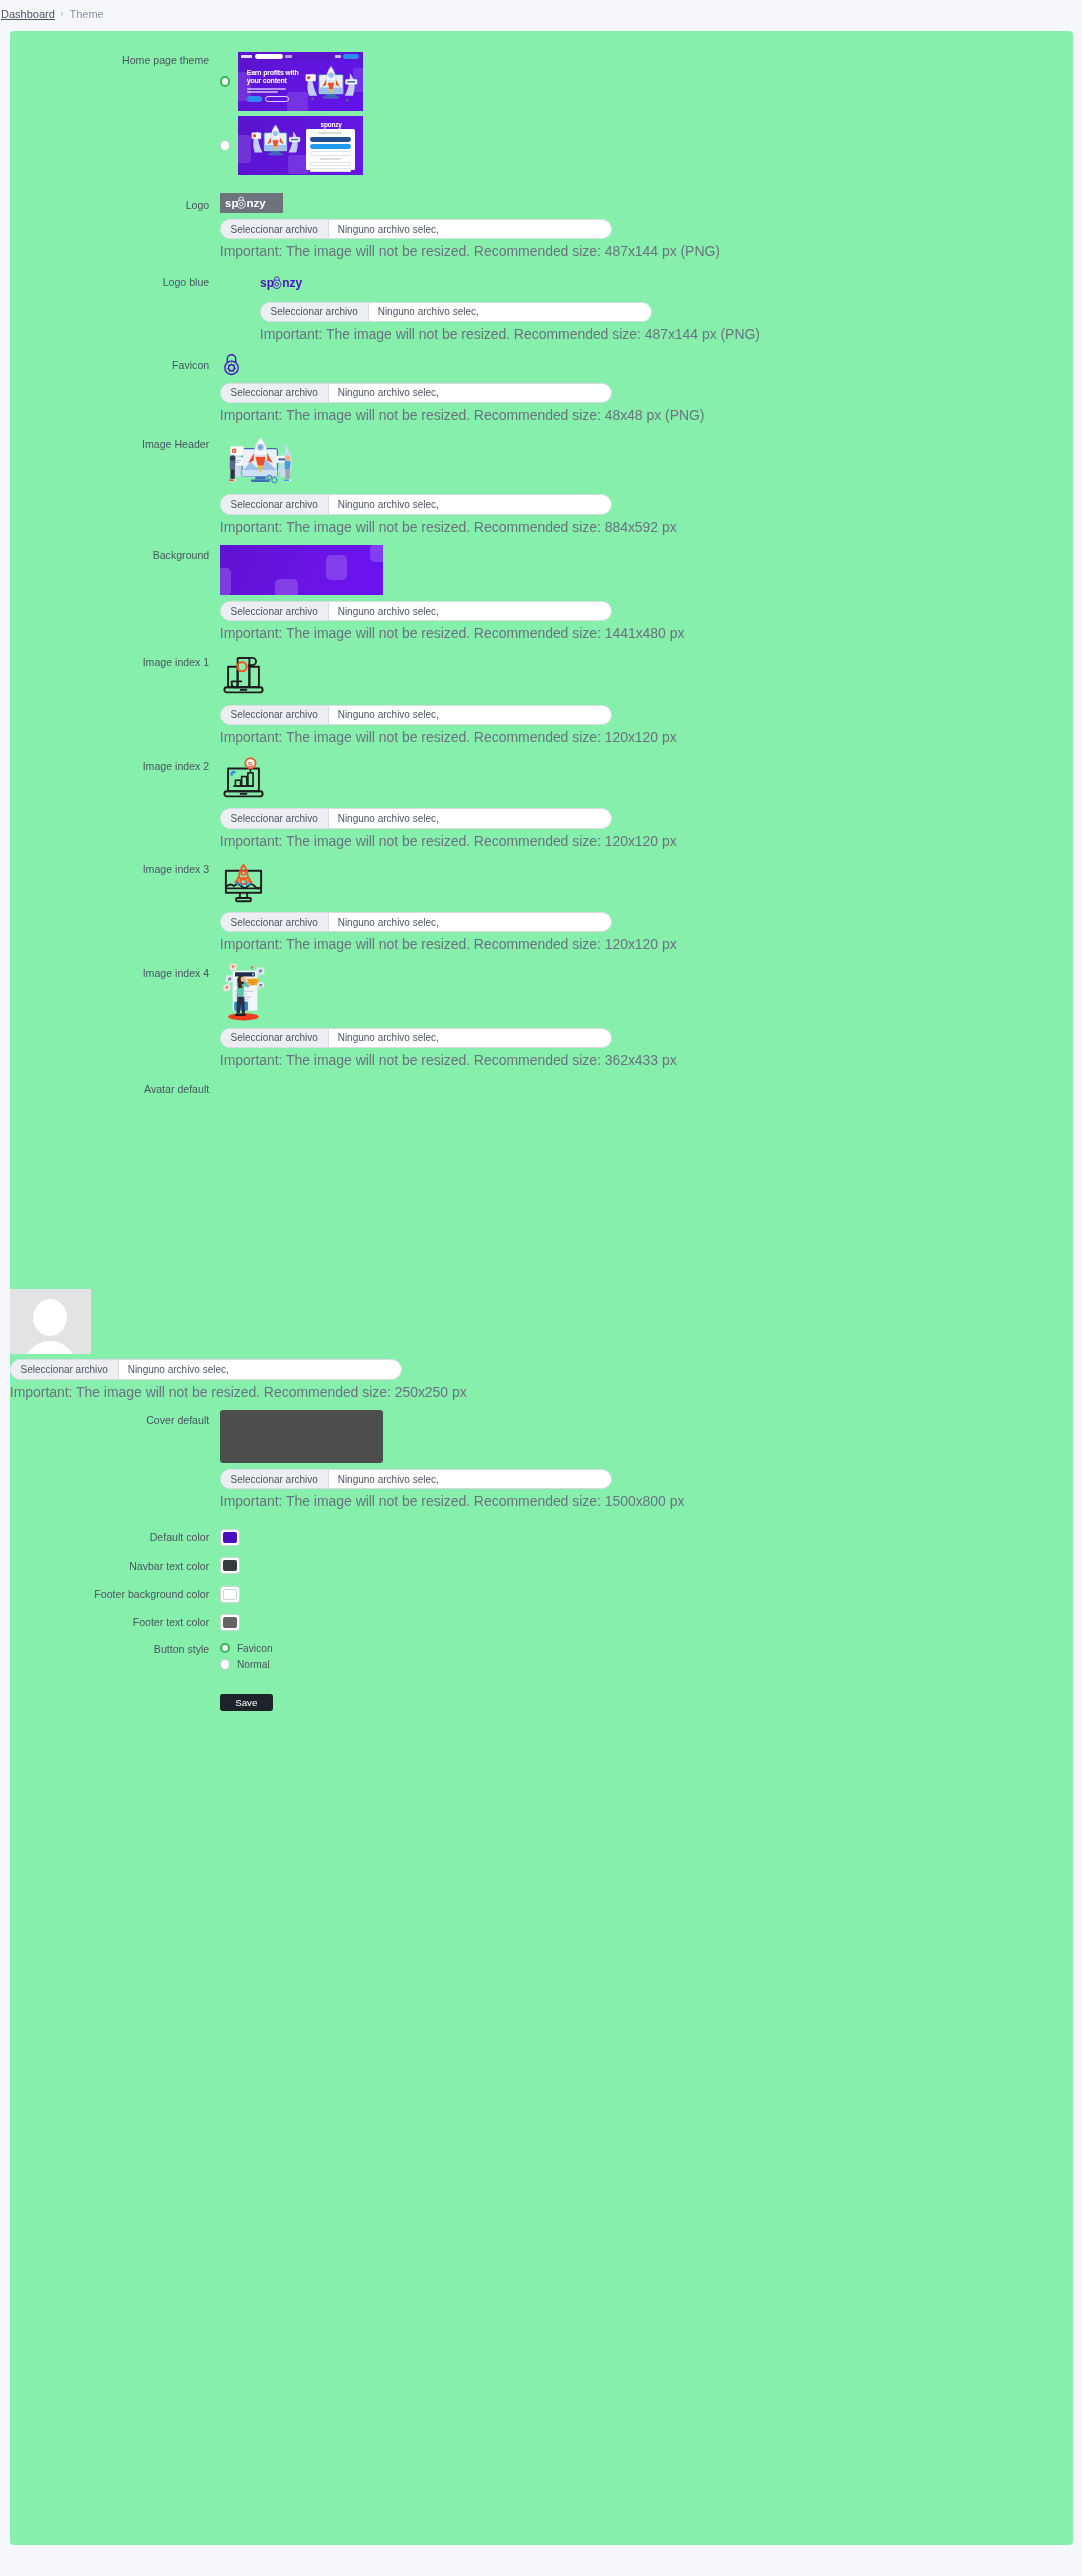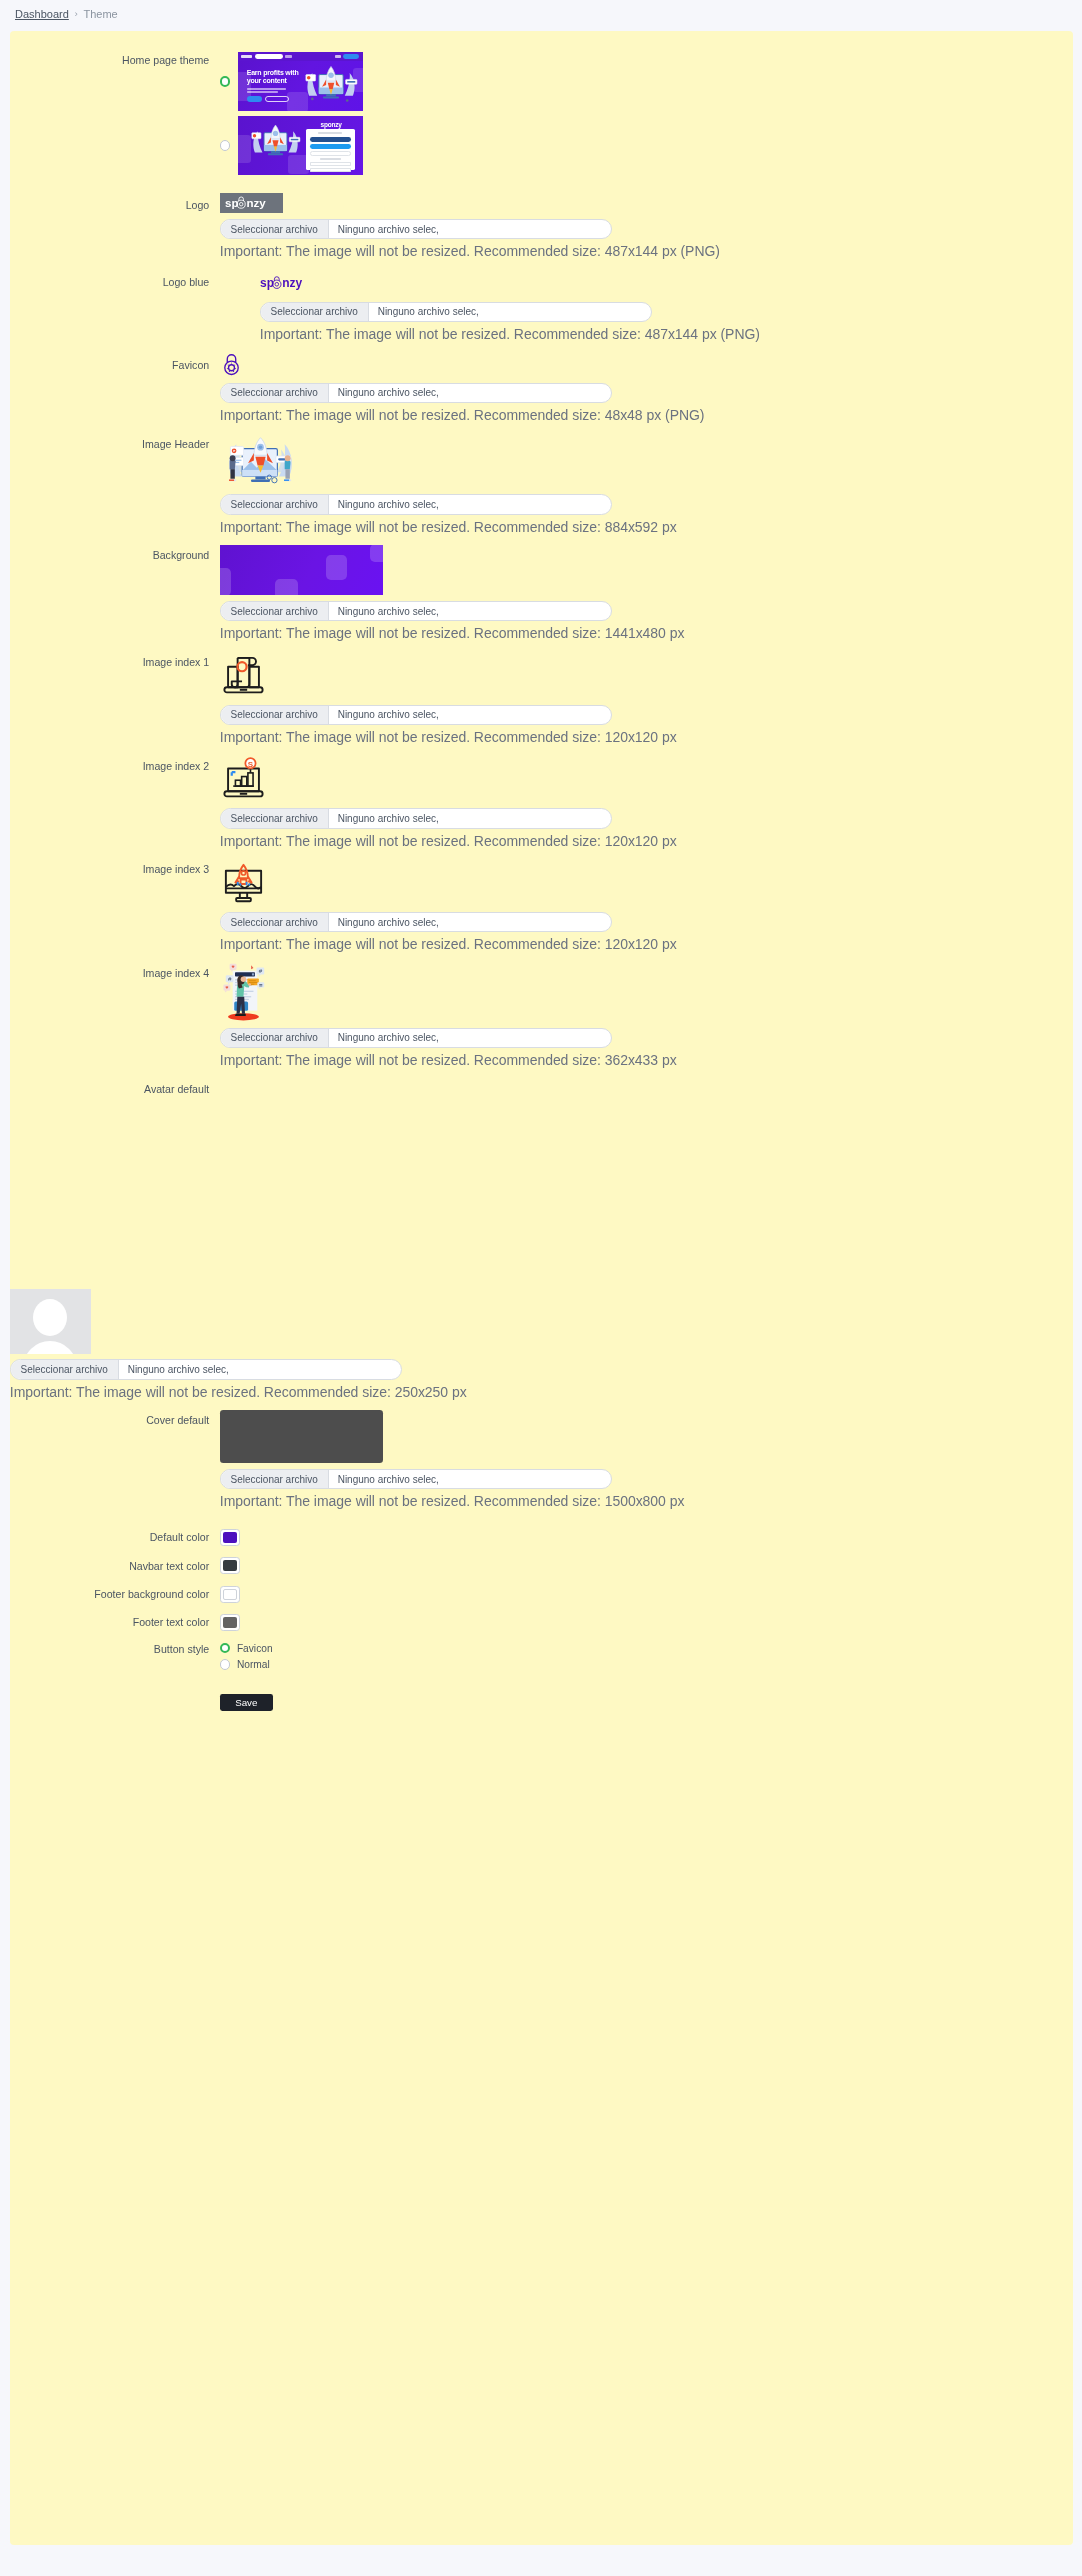--- a/index.html
+++ b/index.html
@@ -10,32 +10,32 @@
     font-family: "Liberation Sans", sans-serif;
     color: #3b4252;
     -webkit-font-smoothing: antialiased;
   }
 
   
   .breadcrumb-bar{
     height:27px;
     display:flex;
     align-items:center;
-    padding-left:15px;
+    padding-left:1px;
     background:#f6f7fb;
     font-size:11px;
   }
   .bc-link{ color:#4b5563; }
   .bc-sep{ color:#9aa2ad; margin:0 5.7px; font-size:9.8px; }
   .bc-current{ color:#8b94a0; }
 
   
   .card{
     margin:4.1px 9.8px 14.6px 9.8px;
-    background:#fef9c3;
+    background:#86efac;
     border-radius:4.1px;
     padding:21px 0 33px 0;
     min-height:2514px;
   }
 
   
   .row{
     display:flex;
     align-items:flex-start;
     margin-bottom:0;

